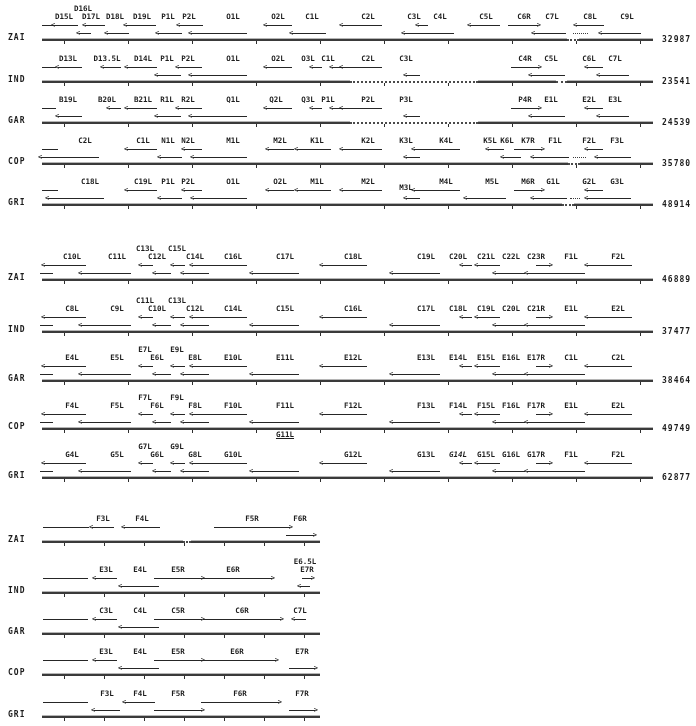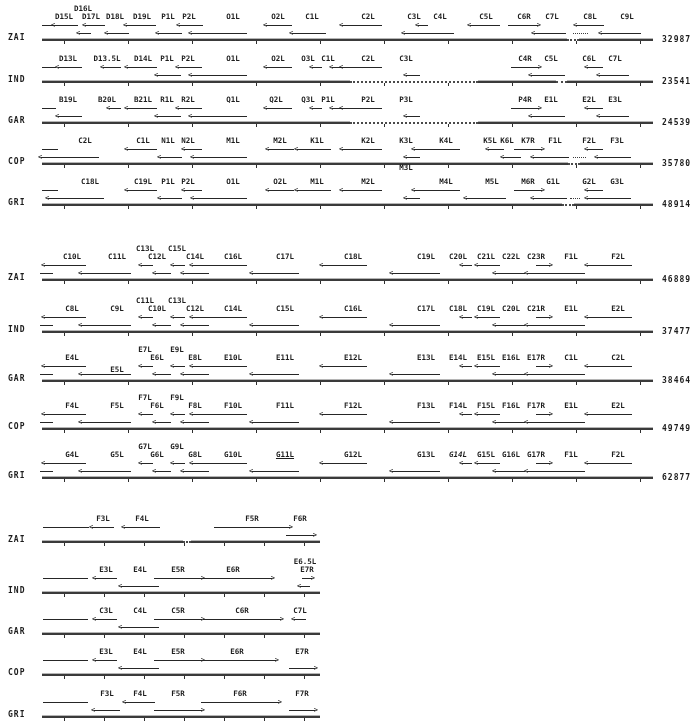--- a/index.html
+++ b/index.html
@@ -398,21 +398,21 @@
           <span class="head l">&lt;</span>
         </div>
         <div class="glabel" style="left: 317px; top: 178px;">M1L</div>
         <div class="arrow" style="left: 297px; top: 190px; width: 34px;">
           <span class="head l">&lt;</span>
         </div>
         <div class="glabel" style="left: 368px; top: 178px;">M2L</div>
         <div class="arrow" style="left: 342px; top: 190px; width: 40px;">
           <span class="head l">&lt;</span>
         </div>
-        <div class="glabel" style="left: 406px; top: 164px;">M3L</div>
+        <div class="glabel" style="left: 406px; top: 184px;">M3L</div>
         <div class="arrow" style="left: 406px; top: 198px; width: 14px;">
           <span class="head l">&lt;</span>
         </div>
         <div class="glabel" style="left: 446px; top: 178px;">M4L</div>
         <div class="arrow" style="left: 414px; top: 190px; width: 46px;">
           <span class="head l">&lt;</span>
         </div>
         <div class="glabel" style="left: 492px; top: 178px;">M5L</div>
         <div class="arrow" style="left: 466px; top: 198px; width: 40px;">
           <span class="head l">&lt;</span>
@@ -609,21 +609,21 @@
         <div class="tick" style="left: 384px; top: 382px;"></div>
         <div class="tick" style="left: 448px; top: 382px;"></div>
         <div class="tick" style="left: 512px; top: 382px;"></div>
         <div class="tick" style="left: 576px; top: 382px;"></div>
         <div class="tick" style="left: 640px; top: 382px;"></div>
         <div class="num" style="left: 662px; top: 376px;">38464</div>
         <div class="glabel" style="left: 72px; top: 354px;">E4L</div>
         <div class="arrow" style="left: 44px; top: 366px; width: 42px;">
           <span class="head l">&lt;</span>
         </div>
-        <div class="glabel" style="left: 117px; top: 354px; margin-top: 12px;">E5L</div>
+        <div class="glabel" style="left: 117px; top: 354px;">E5L</div>
         <div class="arrow" style="left: 81px; top: 374px; width: 50px;">
           <span class="head l">&lt;</span>
         </div>
         <div class="glabel" style="left: 145px; top: 346px;">E7L</div>
         <div class="arrow" style="left: 141px; top: 366px; width: 12px;">
           <span class="head l">&lt;</span>
         </div>
         <div class="glabel" style="left: 157px; top: 354px;">E6L</div>
         <div class="arrow" style="left: 155px; top: 374px; width: 16px;">
           <span class="head l">&lt;</span>
@@ -793,21 +793,21 @@
           <span class="head l">&lt;</span>
         </div>
         <div class="glabel" style="left: 195px; top: 451px;">G8L</div>
         <div class="arrow" style="left: 183px; top: 471px; width: 26px;">
           <span class="head l">&lt;</span>
         </div>
         <div class="glabel" style="left: 233px; top: 451px;">G10L</div>
         <div class="arrow" style="left: 192px; top: 463px; width: 55px;">
           <span class="head l">&lt;</span>
         </div>
-        <div class="glabel" style="left: 285px; top: 451px; text-decoration: underline;">G11L</div>
+        <div class="glabel" style="left: 285px; top: 431px; text-decoration: underline;">G11L</div>
         <div class="arrow" style="left: 252px; top: 471px; width: 47px;">
           <span class="head l">&lt;</span>
         </div>
         <div class="glabel" style="left: 353px; top: 451px;">G12L</div>
         <div class="arrow" style="left: 322px; top: 463px; width: 45px;">
           <span class="head l">&lt;</span>
         </div>
         <div class="glabel" style="left: 426px; top: 451px;">G13L</div>
         <div class="arrow" style="left: 392px; top: 471px; width: 48px;">
           <span class="head l">&lt;</span>

